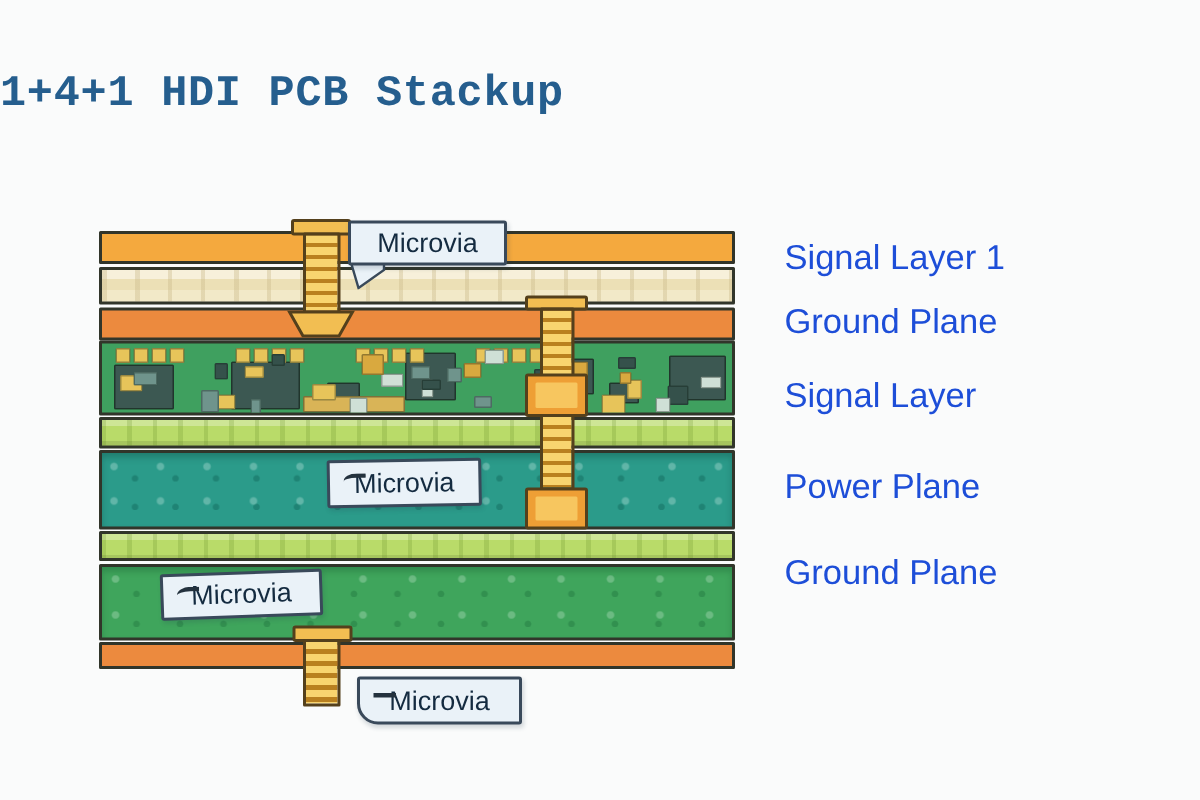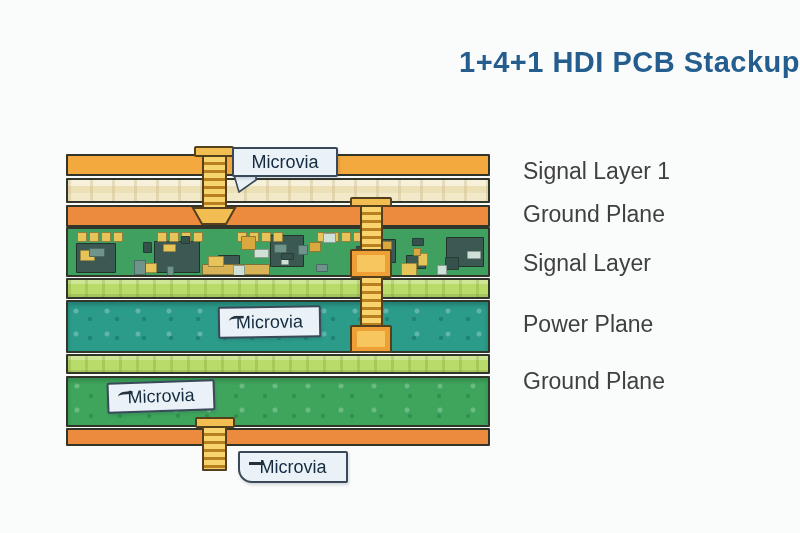--- a/index.html
+++ b/index.html
@@ -1,19 +1,19 @@
 <!DOCTYPE html>
 <html><head>
 <meta charset="utf-8">
 <style>
   html,body{margin:0;padding:0;}
   .page{position:relative;width:800px;height:533px;background:#fafbfb;overflow:hidden;
         font-family:"Liberation Sans",sans-serif;}
-  .title{position:absolute;top:46px;left:0;width:100%;text-align:right;
-         font-size:29px;font-weight:700;color:#255e8e;letter-spacing:.5px;}
+  .title{position:absolute;top:46px;left:0;width:100%;text-align:left;
+         font-size:29px;font-weight:700;color:#255e8e;letter-spacing:.5px;font-family:Liberation Mono, monospace;}
 
   
   .layer{position:absolute;left:66px;width:424px;box-sizing:border-box;
          border:2px solid #31352a;border-radius:1px;z-index:1;}
   .l-sig1{top:154px;height:22px;background:#f4a93e;}
   .l-cream{top:178px;height:25px;background-color:#f3ebce;
     background-image:
       repeating-linear-gradient(90deg, rgba(201,184,136,.38) 0 3px, transparent 3px 22px),
       linear-gradient(to bottom,#f7f0da 0 30%,#ece0b6 30% 62%,#f2e9c8 62%);}
   .l-gnd-top{top:205px;height:22px;background:#ec8a3e;}
@@ -65,21 +65,21 @@
   .co-top{left:232px;top:147px;width:106px;height:30px;}
   .co-mid{left:218px;top:306px;width:103px;height:32px;transform:rotate(-1deg);}
   .co-low{left:107px;top:381px;width:108px;height:31px;transform:rotate(-2deg);}
   .co-bot{left:238px;top:451px;width:110px;height:32px;border-radius:2px 2px 2px 14px;}
   .tail{position:absolute;left:232px;top:175px;z-index:5;}
   .tick{position:absolute;left:9px;top:7px;width:15px;height:6px;
         border-top:3px solid #24323e;border-radius:60% 0 0 0;}
   .co-bot .tick{top:9px;border-radius:0;}
 
   
-  .rl{position:absolute;left:523px;font-size:23px;color:#404040;z-index:2;}
+  .rl{position:absolute;left:523px;font-size:23px;color:#1d4ed8;z-index:2;}
   .rl0{top:158px;} .rl1{top:201px;} .rl2{top:250px;}
   .rl3{top:311px;} .rl4{top:368px;} .rl5{top:418px;}
 </style>
 </head>
 <body>
 
 <div class="page">
 
   <div class="title">1+4+1 HDI PCB Stackup</div>
 

